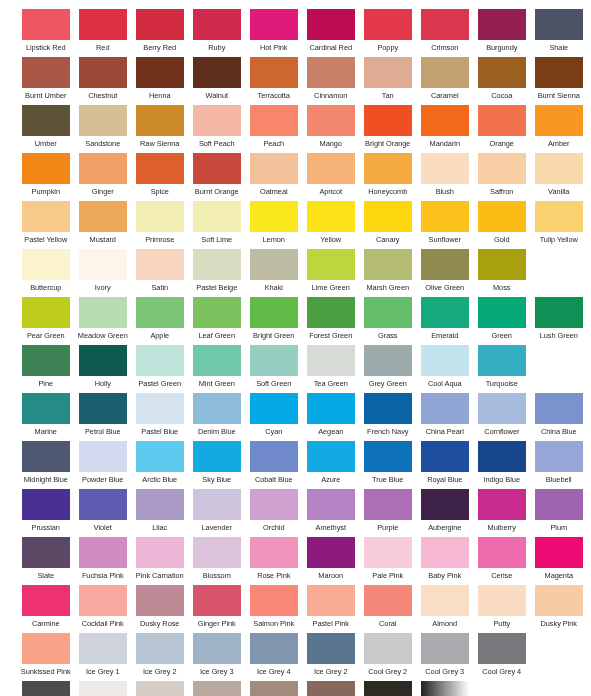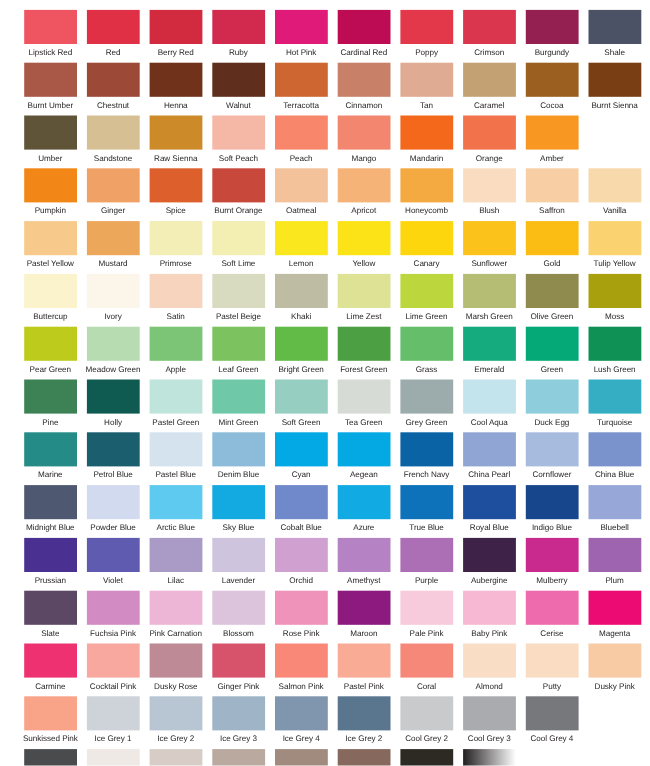--- a/index.html
+++ b/index.html
@@ -157,20 +157,24 @@
       </div>
       <div class="swatch-cell">
         <div class="swatch-chip" style="background: rgb(248, 134, 106);"></div>
         <div class="swatch-label">Peach</div>
       </div>
       <div class="swatch-cell">
         <div class="swatch-chip" style="background: rgb(242, 134, 110);"></div>
         <div class="swatch-label">Mango</div>
       </div>
       <div class="swatch-cell">
+        <div class="swatch-chip" style="background: rgb(240, 78, 35);"></div>
+        <div class="swatch-label">Bright Orange</div>
+      </div>
+      <div class="swatch-cell">
         <div class="swatch-chip" style="background: rgb(244, 104, 27);"></div>
         <div class="swatch-label">Mandarin</div>
       </div>
       <div class="swatch-cell">
         <div class="swatch-chip" style="background: rgb(242, 114, 76);"></div>
         <div class="swatch-label">Orange</div>
       </div>
       <div class="swatch-cell">
         <div class="swatch-chip" style="background: rgb(248, 152, 34);"></div>
         <div class="swatch-label">Amber</div>
@@ -275,24 +279,20 @@
       </div>
       <div class="swatch-cell">
         <div class="swatch-chip" style="background: rgb(217, 219, 192);"></div>
         <div class="swatch-label">Pastel Beige</div>
       </div>
       <div class="swatch-cell">
         <div class="swatch-chip" style="background: rgb(191, 188, 164);"></div>
         <div class="swatch-label">Khaki</div>
       </div>
       <div class="swatch-cell">
-        <div class="swatch-chip" style="background: rgb(221, 226, 149);"></div>
-        <div class="swatch-label">Lime Zest</div>
-      </div>
-      <div class="swatch-cell">
         <div class="swatch-chip" style="background: rgb(188, 214, 61);"></div>
         <div class="swatch-label">Lime Green</div>
       </div>
       <div class="swatch-cell">
         <div class="swatch-chip" style="background: rgb(181, 189, 116);"></div>
         <div class="swatch-label">Marsh Green</div>
       </div>
       <div class="swatch-cell">
         <div class="swatch-chip" style="background: rgb(143, 138, 77);"></div>
         <div class="swatch-label">Olive Green</div>
@@ -369,24 +369,20 @@
         <div class="swatch-chip" style="background: rgb(214, 219, 214);"></div>
         <div class="swatch-label">Tea Green</div>
       </div>
       <div class="swatch-cell">
         <div class="swatch-chip" style="background: rgb(156, 171, 171);"></div>
         <div class="swatch-label">Grey Green</div>
       </div>
       <div class="swatch-cell">
         <div class="swatch-chip" style="background: rgb(195, 228, 236);"></div>
         <div class="swatch-label">Cool Aqua</div>
-      </div>
-      <div class="swatch-cell">
-        <div class="swatch-chip" style="background: rgb(142, 205, 220);"></div>
-        <div class="swatch-label">Duck Egg</div>
       </div>
       <div class="swatch-cell">
         <div class="swatch-chip" style="background: rgb(53, 174, 195);"></div>
         <div class="swatch-label">Turquoise</div>
       </div>
     </div>
     <div class="swatch-row">
       <div class="swatch-cell">
         <div class="swatch-chip" style="background: rgb(36, 139, 134);"></div>
         <div class="swatch-label">Marine</div>

